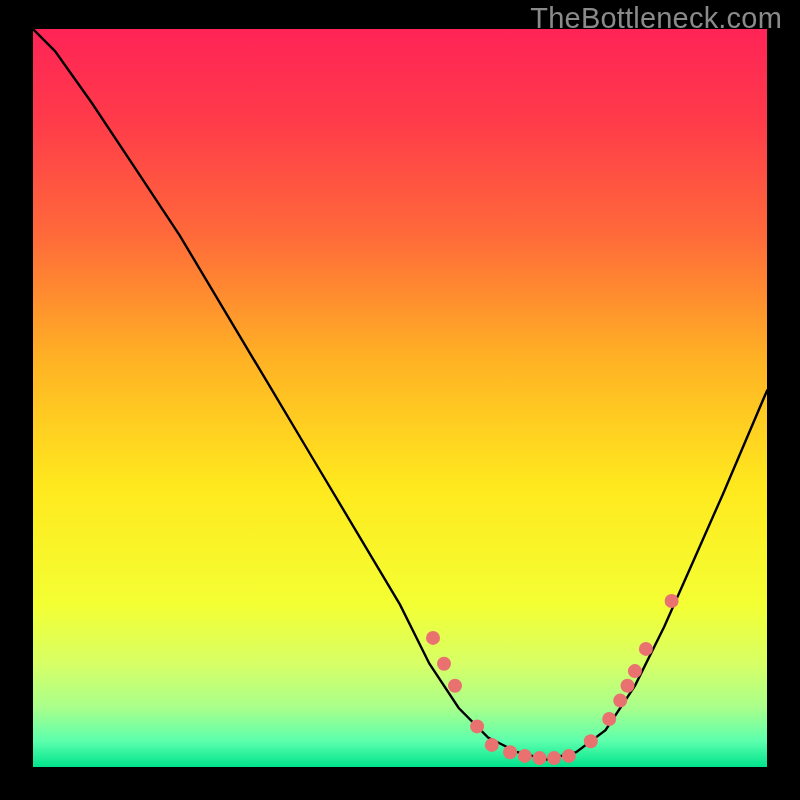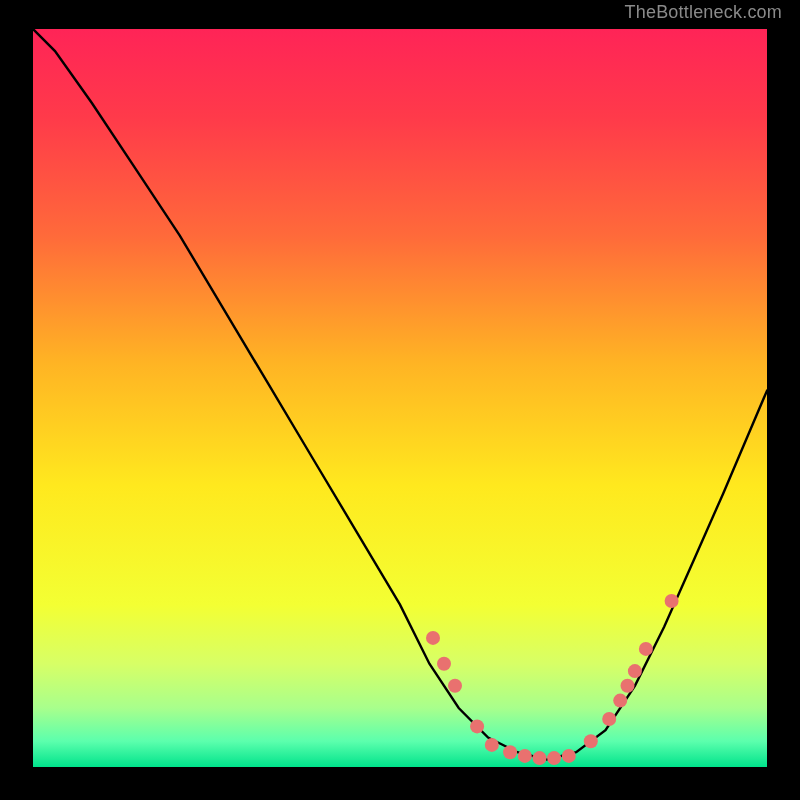--- a/index.html
+++ b/index.html
@@ -16,21 +16,21 @@
     top: 0;
     width: 800px;
     height: 800px;
     background: #000;
   }
   .watermark {
     position: absolute;
     top: 2px;
     right: 18px;
     font-family: Arial, Helvetica, sans-serif;
-    font-size: 18px;
+    font-size: 29px;
     font-weight: 500;
     color: #8a8a8a;
     letter-spacing: 0.2px;
   }
   svg {
     position: absolute;
     left: 0;
     top: 0;
   }
 </style>

